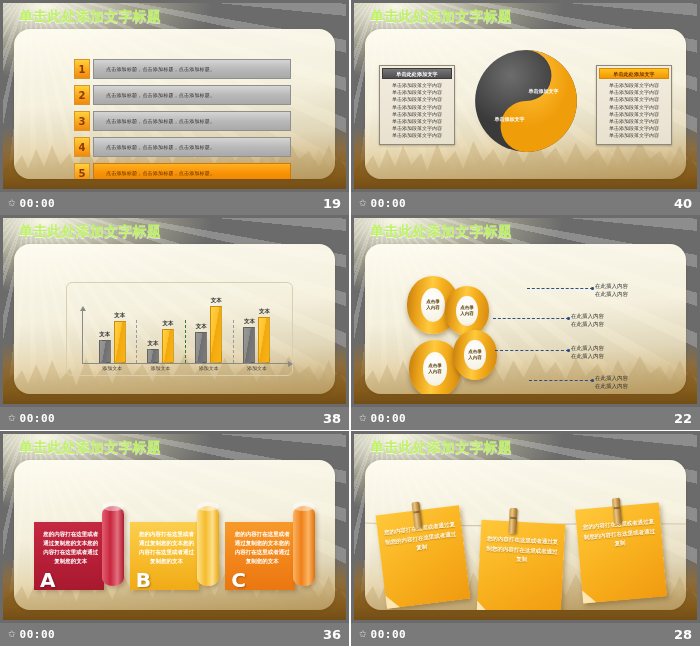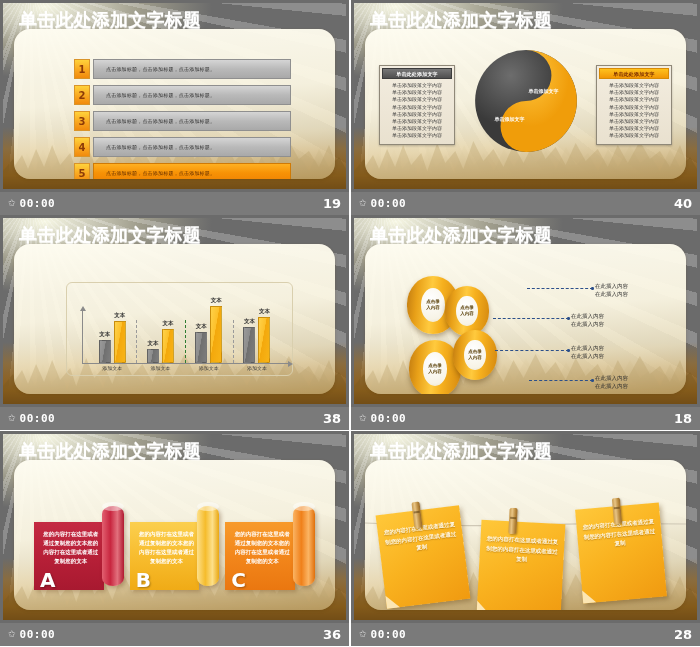--- a/index.html
+++ b/index.html
@@ -32,21 +32,21 @@
   .crowd svg{display:block;width:100%;height:100%;}
 
   
   .card{position:absolute;left:11px;right:11px;top:26px;bottom:10px;
     border-radius:16px;
     background:linear-gradient(175deg, rgba(255,253,242,.97) 0%, rgba(255,250,230,.93) 45%, rgba(253,241,205,.80) 72%, rgba(250,231,178,.45) 100%);
     box-shadow:0 1px 3px rgba(90,60,10,.25);overflow:hidden;}
   .card .crowd2{position:absolute;left:0;right:0;bottom:0;height:52px;opacity:.30;}
   .card .crowd2 svg{display:block;width:100%;height:100%;}
 
-  .title{position:absolute;left:16px;top:5px;font-size:18px;font-weight:bold;color:#ffffff;
+  .title{position:absolute;left:16px;top:5px;font-size:14px;font-weight:bold;color:#bef264;
     letter-spacing:.2px;text-shadow:0 1px 0 rgba(255,255,255,.65);z-index:6;
     font-family:"DejaVu Sans","Liberation Sans",sans-serif;}
 
   
   .footer{position:absolute;left:0;right:0;bottom:0;height:23px;background:#7a7a7a;
     display:flex;align-items:center;padding:0 8px;box-sizing:border-box;}
   .f-left{display:flex;align-items:center;gap:4px;}
   .star{font-size:9px;color:#d8d8d8;line-height:1;}
   .time{font-size:11px;font-weight:bold;color:#ffffff;font-family:"DejaVu Sans Mono","Liberation Mono",monospace;letter-spacing:.5px;}
   .pgno{margin-left:auto;font-size:13px;font-weight:bold;color:#ffffff;
@@ -473,21 +473,21 @@
           </div>
         </div>
         <div class="title">单击此处添加文字标题</div>
       </div>
     </div>
     <div class="footer">
       <div class="f-left">
         <span class="star">✩</span>
         <span class="time">00:00</span>
       </div>
-      <span class="pgno">18</span>
+      <span class="pgno">22</span>
     </div>
   </div>
 
   <div class="slide">
     <div class="canvas">
       <div class="inner">
         <div class="glow"></div>
         <div class="rays"></div>
         <div class="band"></div>
         <div class="crowd">

